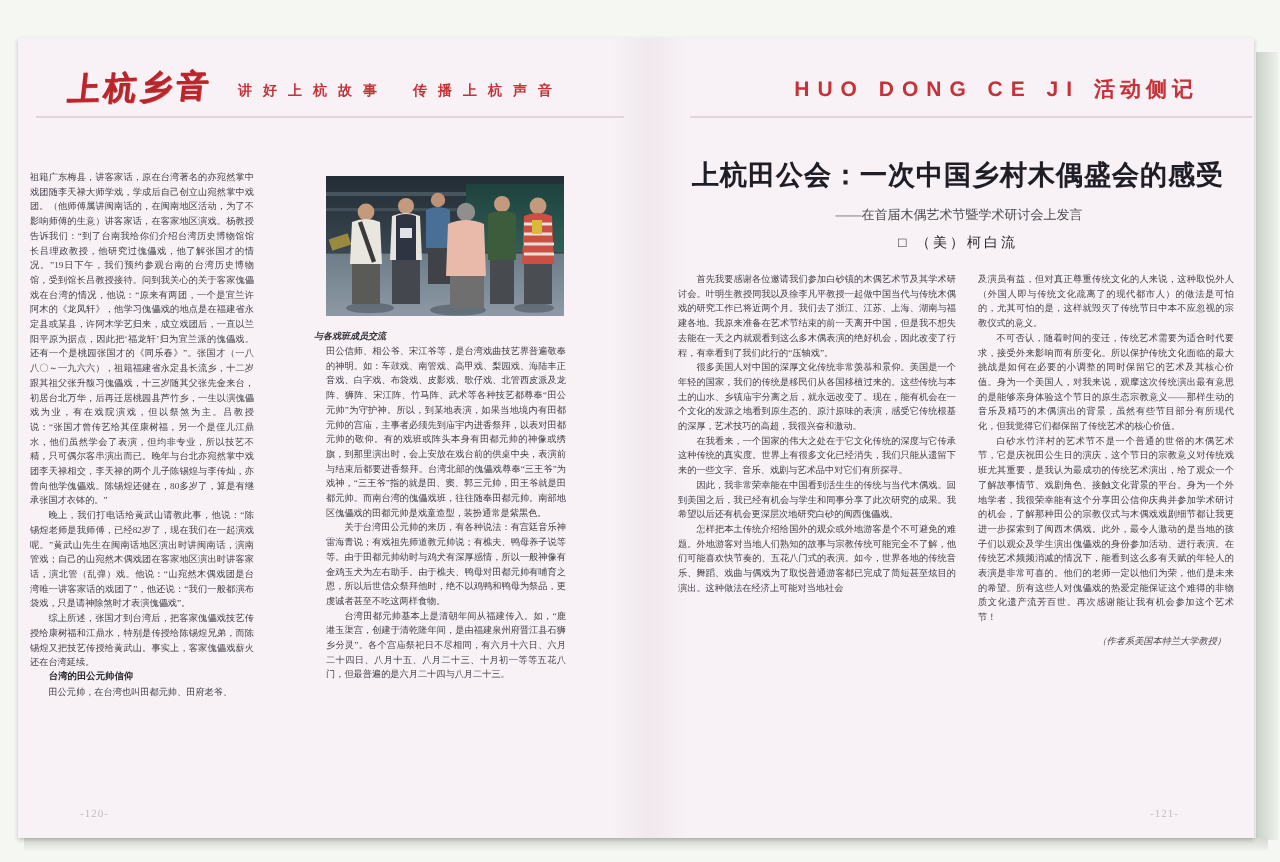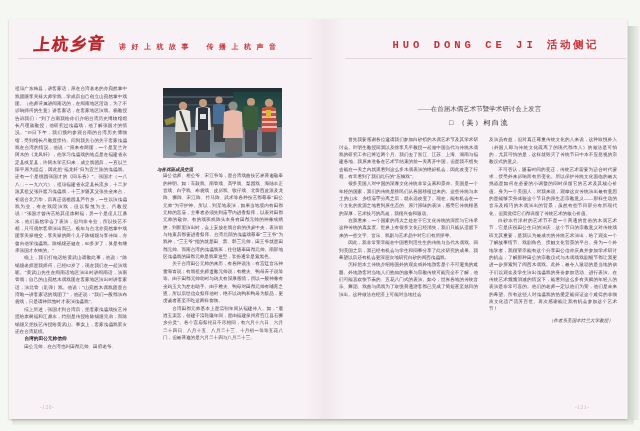--- a/index.html
+++ b/index.html
@@ -22,21 +22,21 @@
   .logo { position:absolute; left:25px; top:15px; font-size:16px; font-weight:bold;
     color:#b8262c; transform:skewX(-8deg) rotate(-1.5deg); letter-spacing:2px;
     text-shadow:.4px .4px 0 #c8444a; white-space:nowrap; }
   .slogan-wrap { position:absolute; left:110px; top:22px; height:14px; }
   .s50 { display:inline-block; transform:scale(.5); transform-origin:0 0; white-space:nowrap; }
   .slogan-wrap .s50 { font-size:14px; font-weight:bold; color:#c53238; letter-spacing:11px; }
   .rule { position:absolute; height:1px; background:#e2d4da; }
   .rule-left { left:9px; top:39px; width:294px; }
   .rule-right { left:336px; top:39px; width:281px; }
   .right-header { position:absolute; left:300px; top:19px; width:290px;
-    text-align:right; font-family:Liberation Mono, monospace;
+    text-align:right; font-family:Liberation Sans, sans-serif;
     font-size:10.5px; font-weight:bold; color:#c53238; white-space:nowrap; }
   .right-header .latin { letter-spacing:4px; }
   .right-header .cjk { letter-spacing:2.5px; margin-left:4px; }
 
   
   .title { position:absolute; left:324px; top:60px; width:292px; text-align:center;
     font-size:13.5px; font-weight:bold; color:#1f1d25; letter-spacing:.5px; white-space:nowrap; }
   .cwrap { position:absolute; text-align:center; }
   .s50c { display:inline-block; transform:scale(.5); transform-origin:50% 0; white-space:nowrap; }
   .subtitle-wrap { left:324px; top:84px; width:292px; }
@@ -180,20 +180,21 @@
   <div class="pnum pnum-left">
     <span class="s50">-120-</span>
   </div>
 
   <div class="right-header">
     <span class="latin">HUO DONG CE JI</span>
     <span class="cjk">活动侧记</span>
   </div>
   <div class="rule rule-right"></div>
 
+  <div class="title">上杭田公会：一次中国乡村木偶盛会的感受</div>
   <div class="cwrap subtitle-wrap">
     <span class="s50c">——在首届木偶艺术节暨学术研讨会上发言</span>
   </div>
   <div class="cwrap author-wrap">
     <span class="s50c">□ （美）柯白流</span>
   </div>
 
   <div class="col rcol1">
     <div class="tiny">
       <div>

